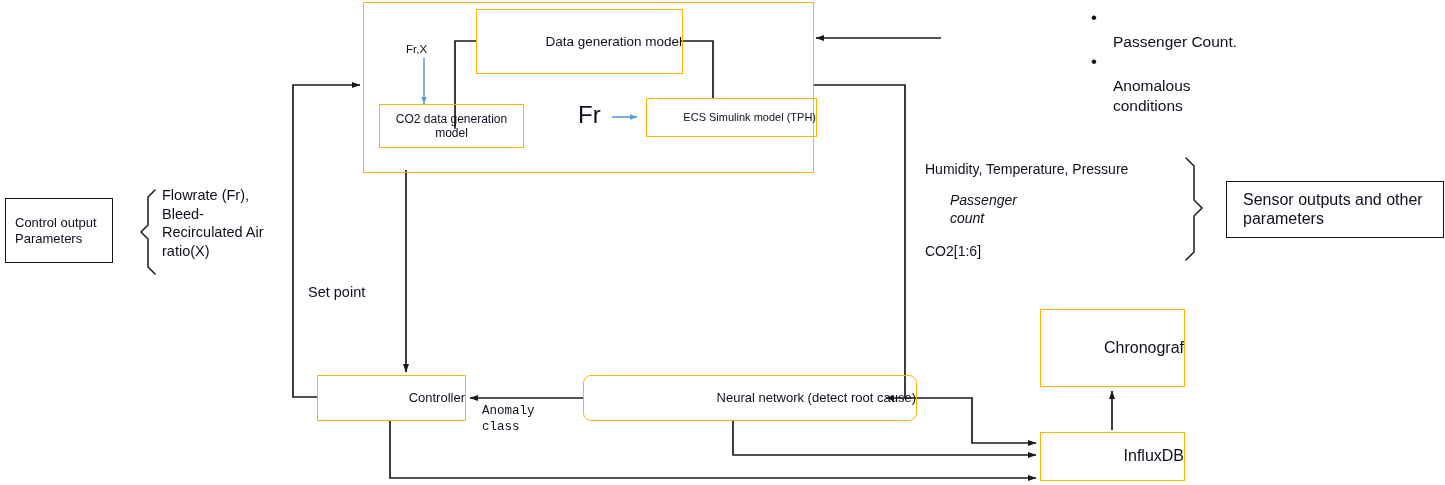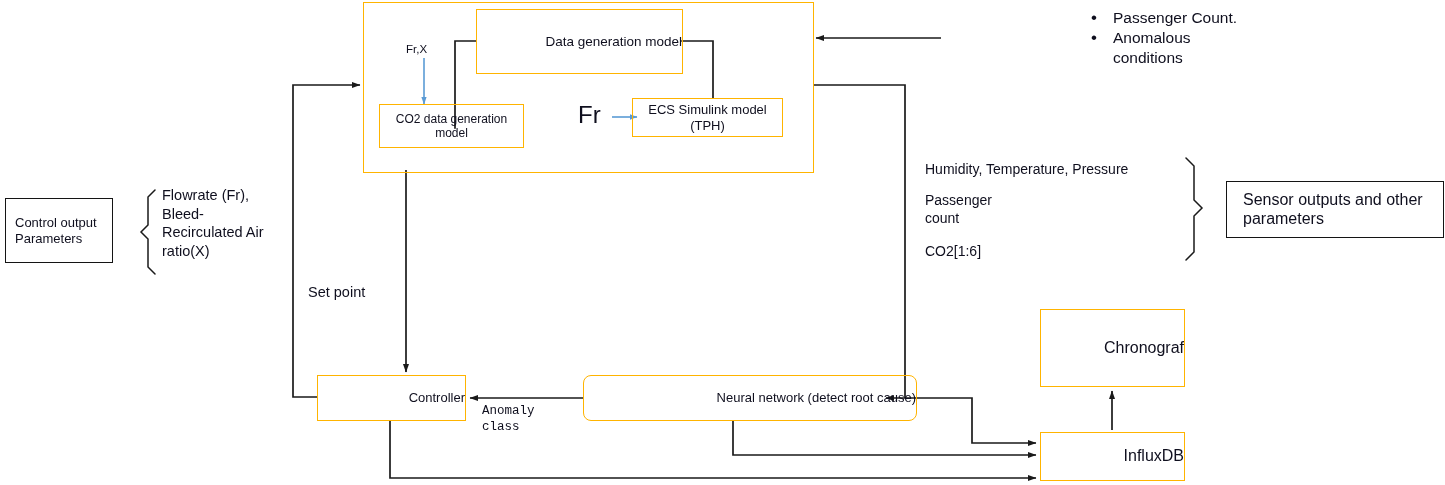--- a/index.html
+++ b/index.html
@@ -51,21 +51,21 @@
     display: flex;
     align-items: flex-start;
   }
   .bullets .dot {
     width: 22px;
     flex: 0 0 22px;
     text-align: left;
     font-size: 17px;
     line-height: 1.15;
   }
-  .bullets .btext { flex: 1 1 auto; }
+  .bullets .btext { flex: 1 1 auto; margin-top: 24px; }
 </style>
 </head>
 <body>
 
 <div id="canvas">
 
   <svg id="wires" viewBox="0 0 1445 485" width="1445" height="485" xmlns="http://www.w3.org/2000/svg">
     <defs>
       <marker id="arrowBlack" markerWidth="9" markerHeight="9" refX="8.2" refY="3.1" orient="auto" markerUnits="userSpaceOnUse">
         <path d="M0,0 L8.6,3.1 L0,6.2 Z" fill="#1a1a1a"></path>
@@ -118,21 +118,21 @@
 
   <div class="node amber" style="left:476px; top:9px; width:207px; height:65px; font-size:13.5px;">
     <span class="node-label">Data generation model</span>
   </div>
 
   <div class="node amber" style="left:379px; top:104px; width:145px; height:44px; font-size:12px;">
     <span class="node-label">CO2 data generation
 model</span>
   </div>
 
-  <div class="node amber" style="left:632px; top:98px; width:151px; height:39px; font-size:13px;">
+  <div class="node amber" style="left:646px; top:98px; width:171px; height:39px; font-size:11px;">
     <span class="node-label">ECS Simulink model
 (TPH)</span>
   </div>
 
 
   <div class="node black" style="left:5px; top:198px; width:108px; height:65px; font-size:13px; justify-content:flex-start; padding-left:9px; text-align:left;">
     <span class="node-label">Control
 output
 Parameters</span>
   </div>
@@ -167,21 +167,21 @@
   <div class="txt" style="left:482px; top:403px; font-size:12.5px;font-family:Liberation Mono, monospace;">Anomaly
 class</div>
 
   <div class="txt" style="left:162px; top:186px; font-size:14.5px; width:140px;">Flowrate (Fr),
 Bleed-
 Recirculated Air
 ratio(X)</div>
 
   <div class="txt" style="left:925px; top:161px; font-size:14px;">Humidity, Temperature, Pressure</div>
 
-  <div class="txt" style="left:925px; top:192px; font-size:14px;">Passenger
+  <div class="txt" style="left:950px; top:192px; font-size:14px;font-style:italic;">Passenger
 count</div>
 
   <div class="txt" style="left:925px; top:243px; font-size:14px;">CO2[1:6]</div>
 
   <div class="bullets" style="left:1091px; top:8px; width:230px; font-size:15.5px;">
     <div class="bl">
       <span class="dot">•</span>
       <span class="btext">Passenger  Count.</span>
     </div>
     <div class="bl">

